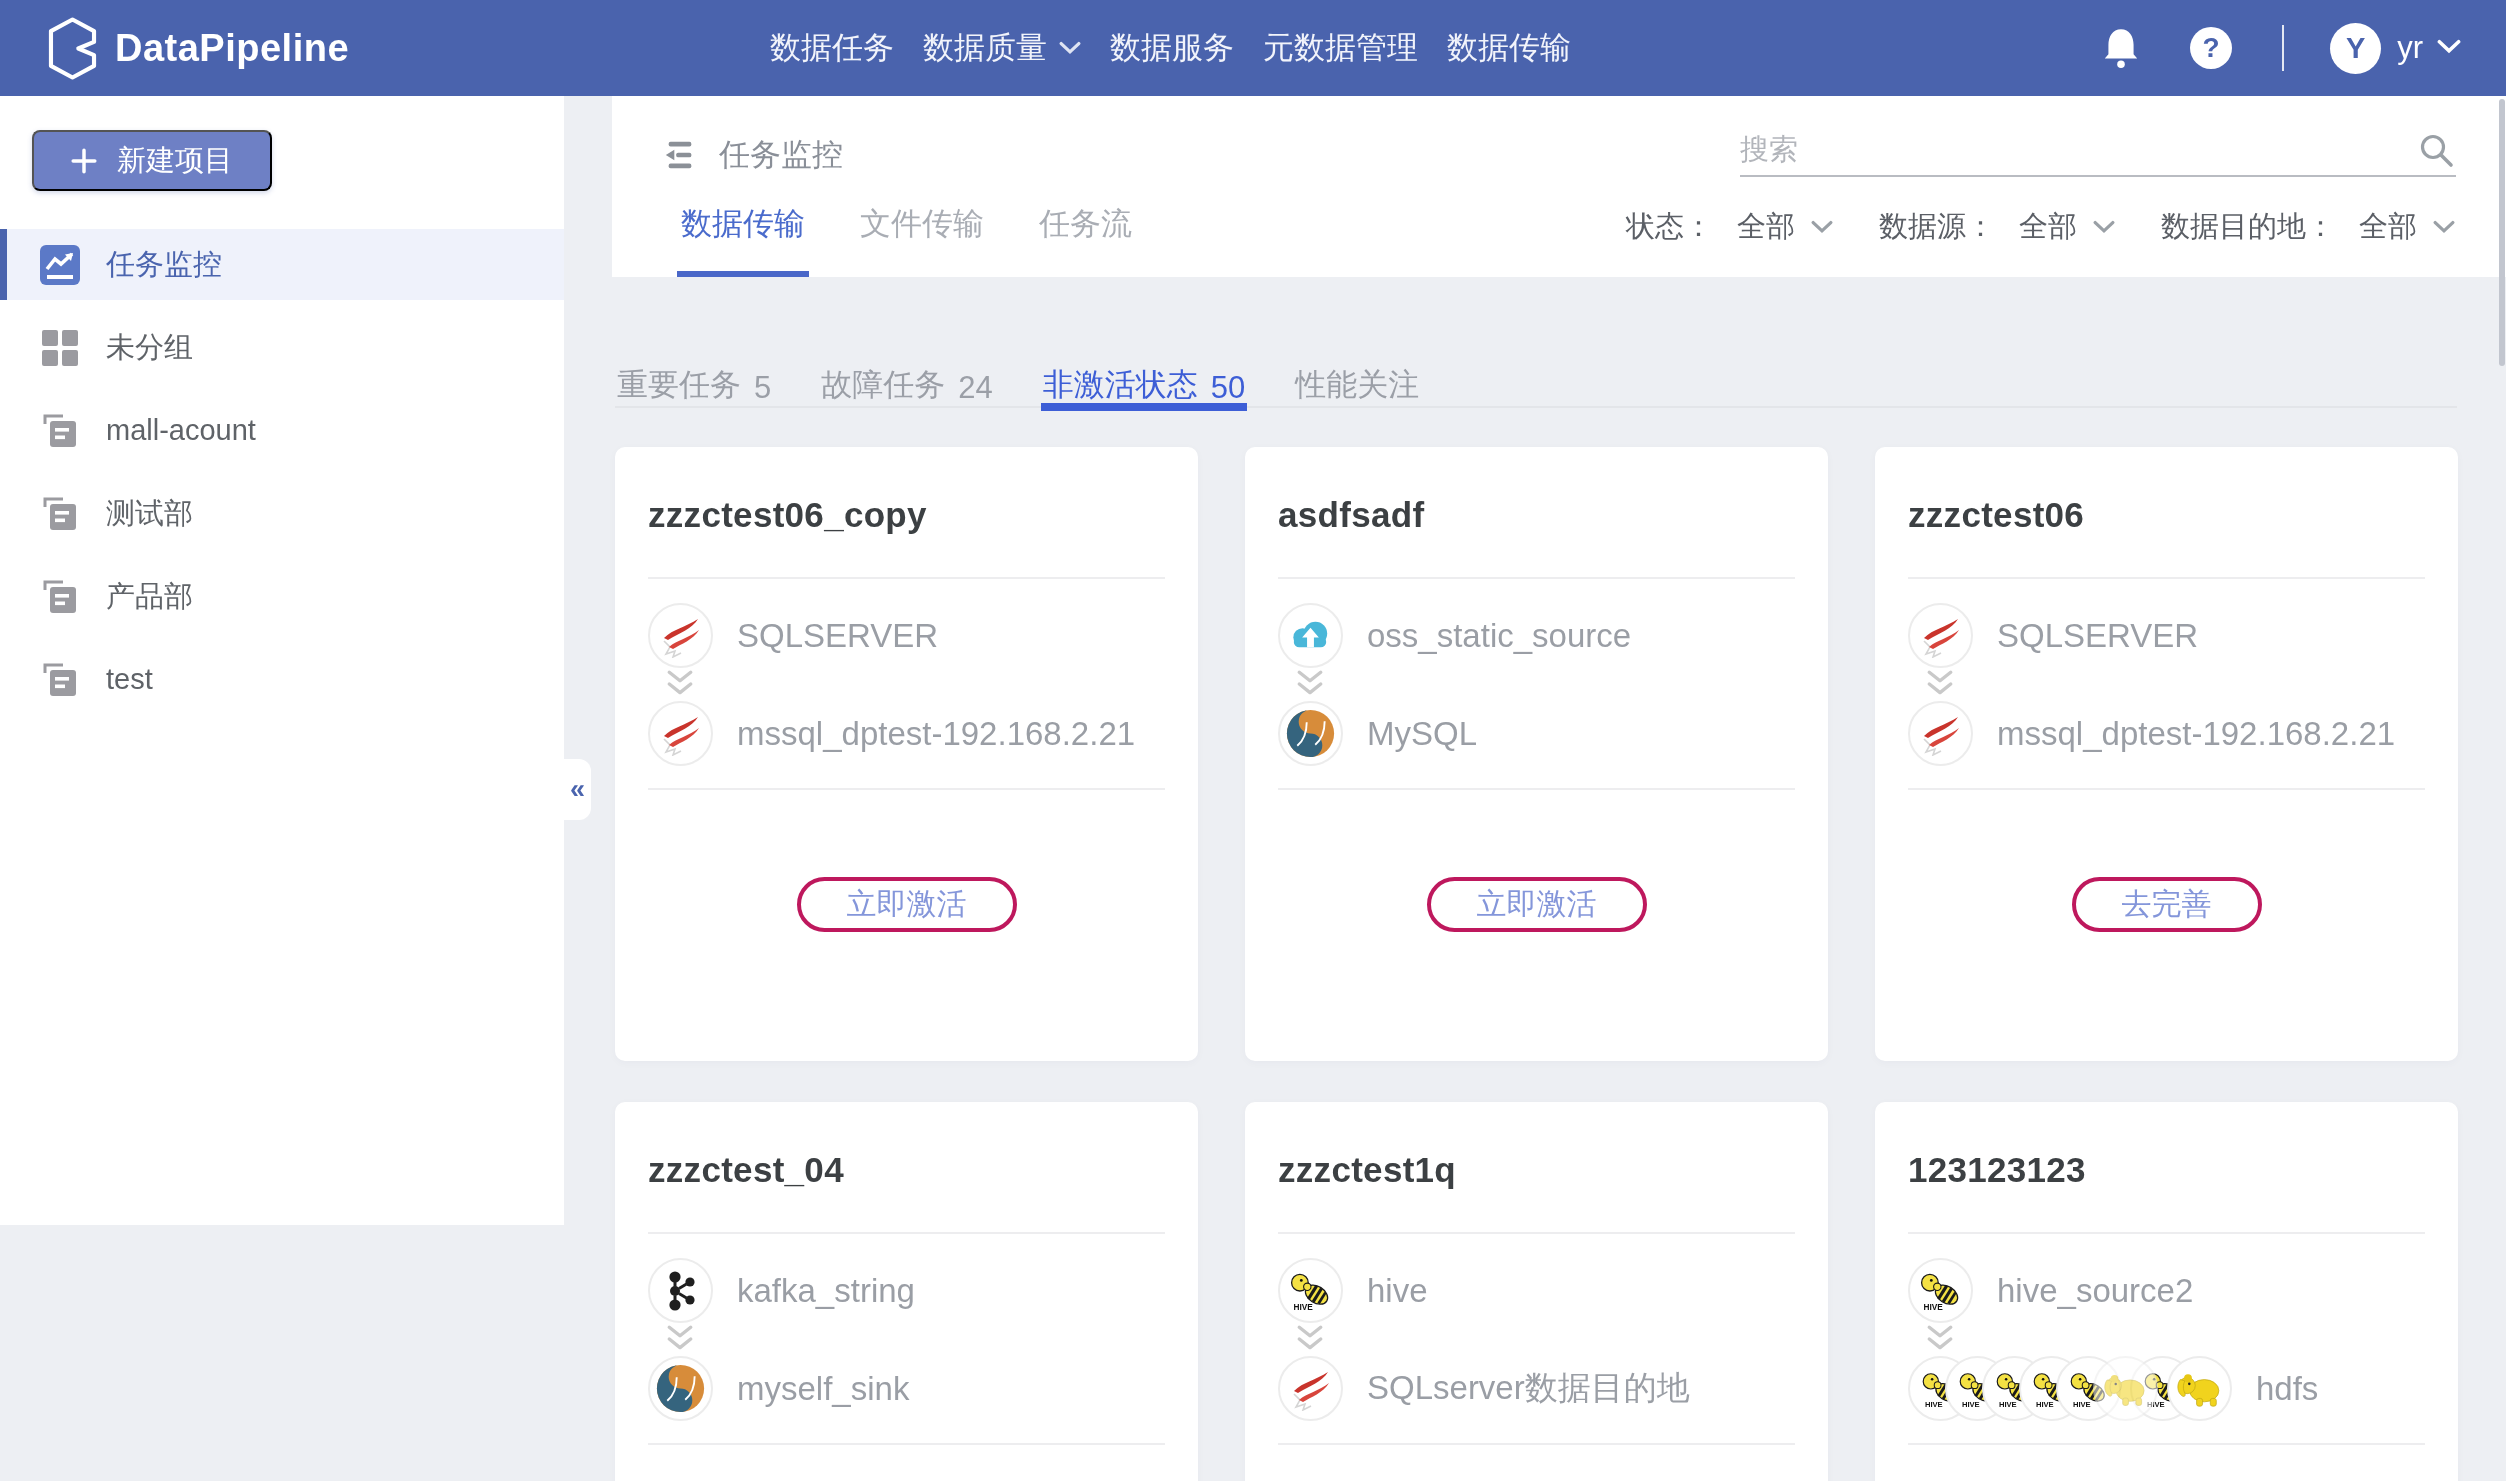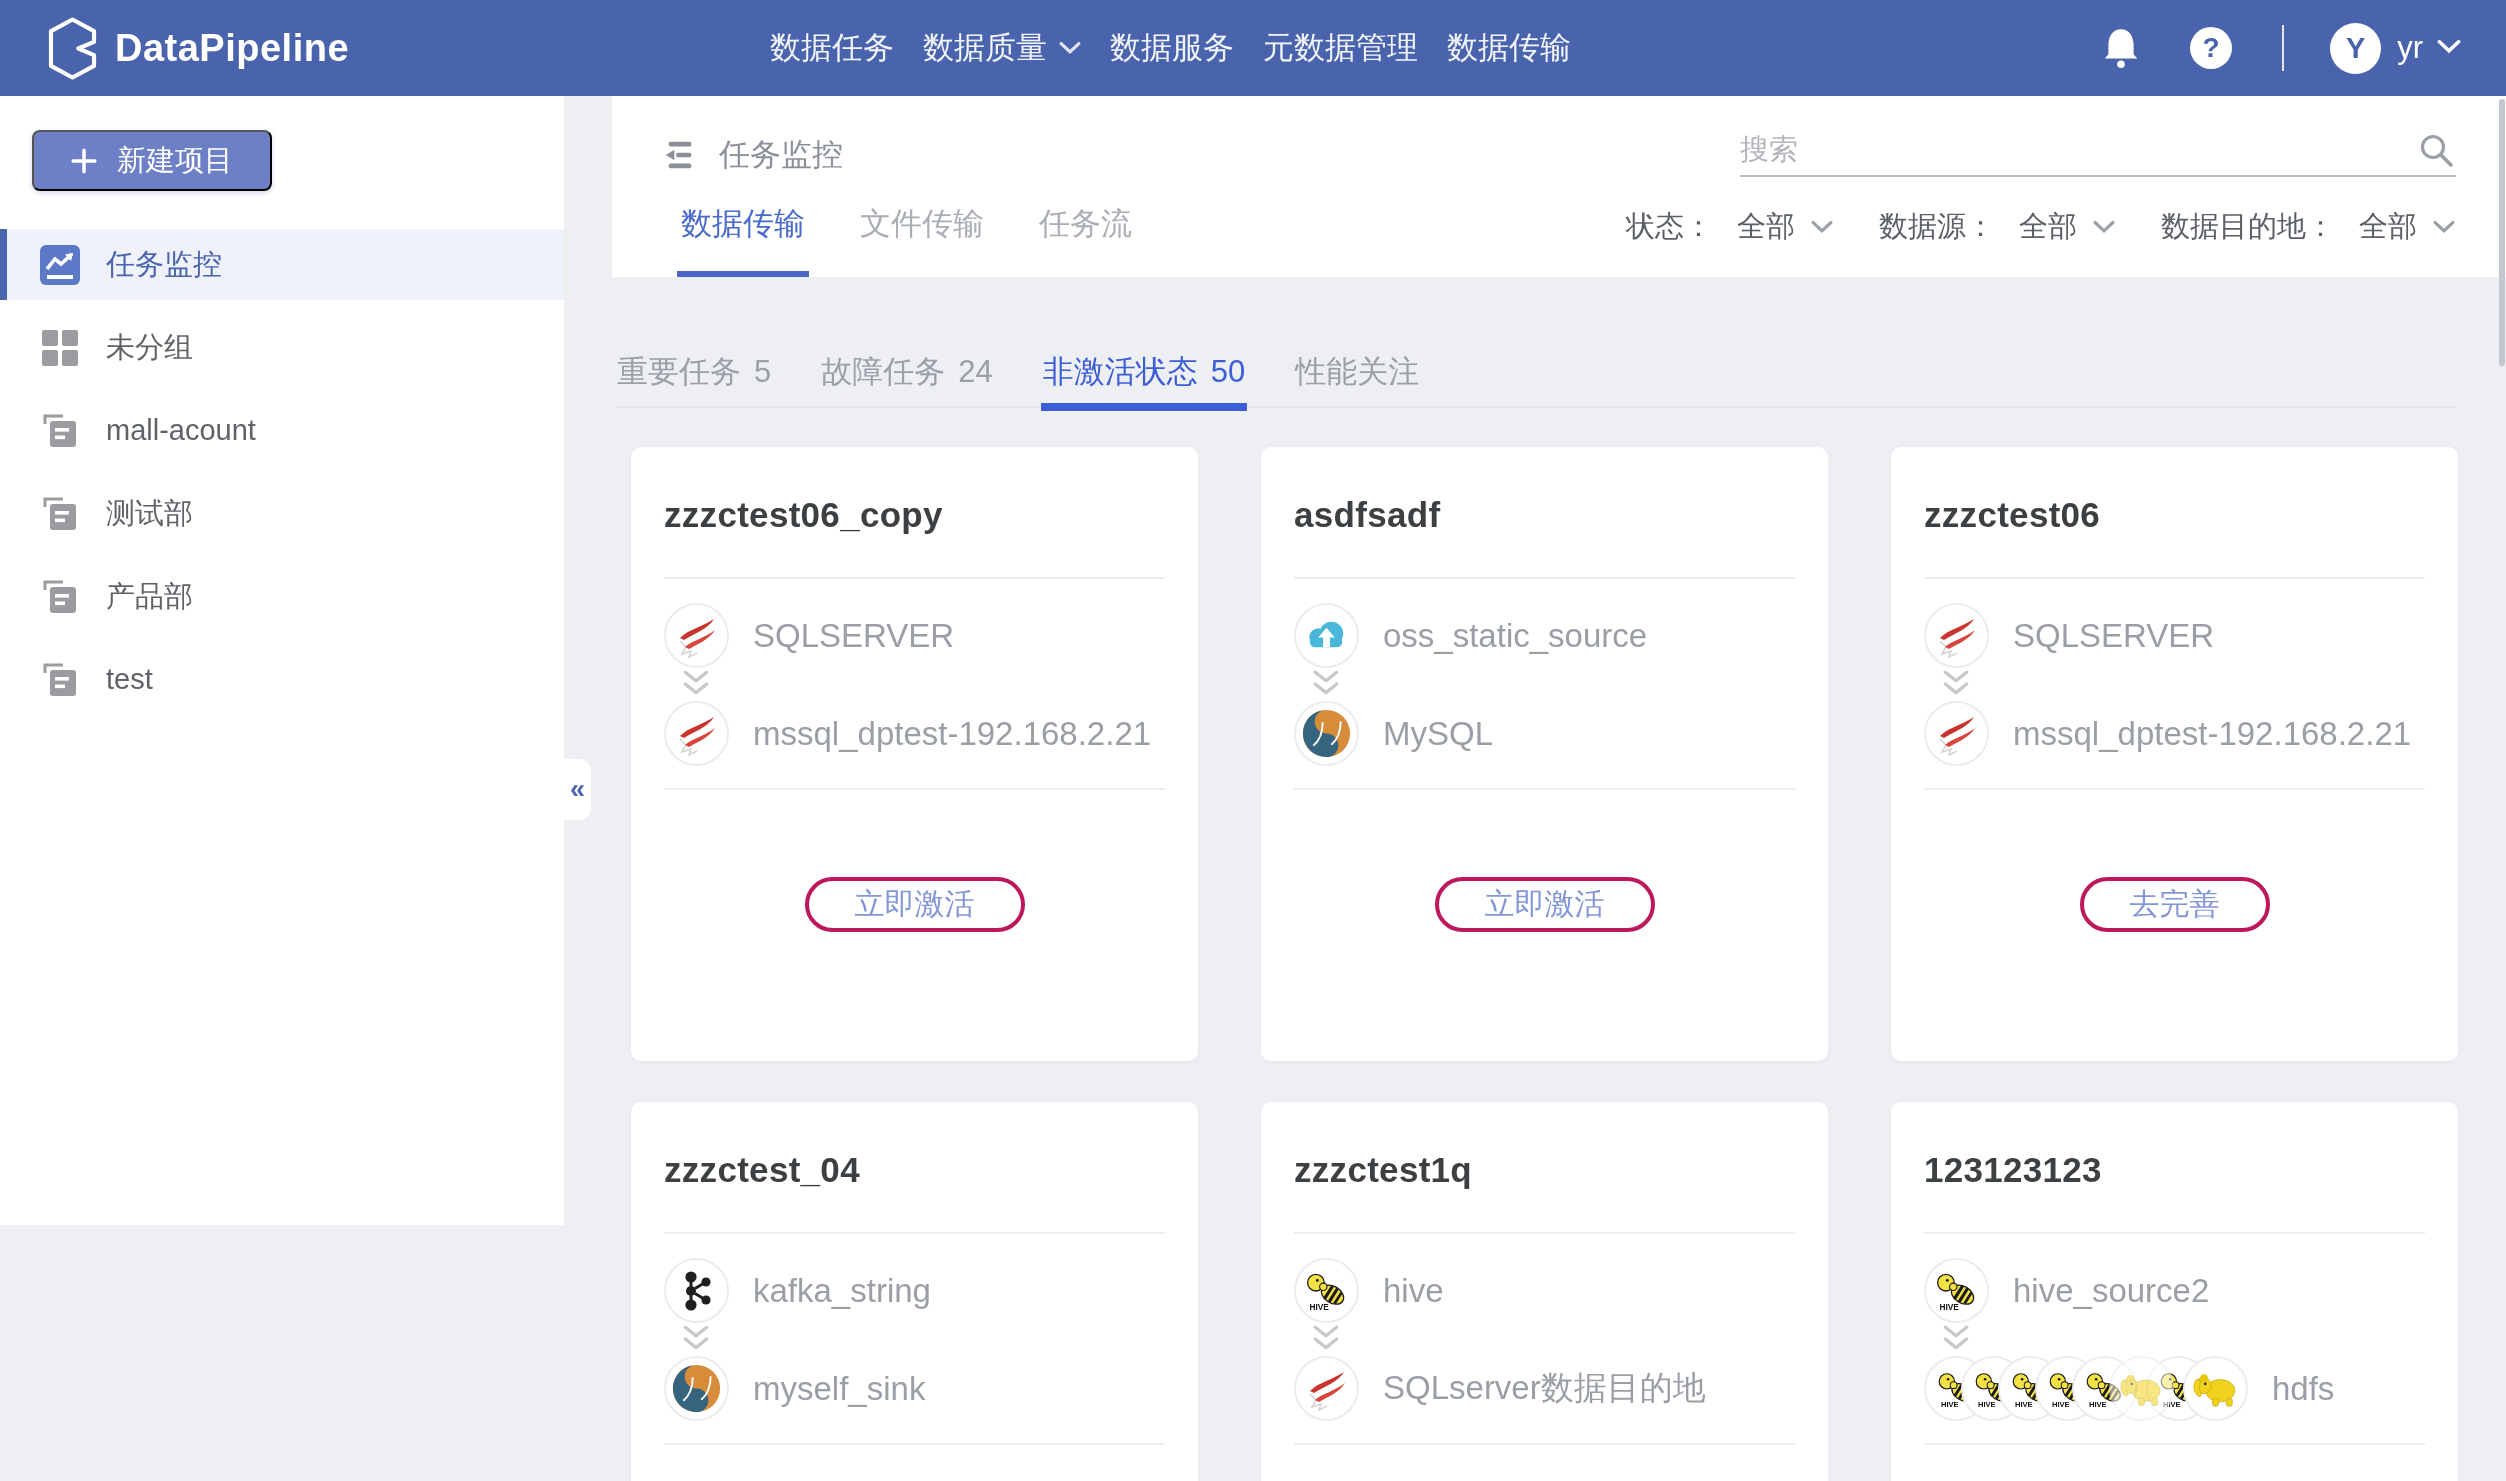--- a/index.html
+++ b/index.html
@@ -59,28 +59,28 @@
   .search input::placeholder { color:#b2b5bb; }
   .search svg { position:absolute; right:2px; top:6px; width:36px; height:36px; color:#9aa0a6; }
 
   .filters { position:absolute; right:51px; top:111px; display:flex; gap:46px; align-items:center; }
   .filter { display:flex; align-items:center; gap:12px; font-size:29px; color:#5b5f66; cursor:pointer; }
   .filter .val { margin-left:12px; }
   .filter svg { width:22px; height:14px; color:#9aa0a6; margin-left:4px; }
 
   .subtabs { position:absolute; left:51px; top:241px; width:1842px; height:71px;
     border-bottom:2px solid #e3e5e9; display:flex; gap:46px; }
-  .subtab { position:relative; display:flex; align-items:center; gap:13px; font-size:31px; color:#9b9fa7;
+  .subtab { position:relative; display:flex; align-items:flex-end; gap:13px; font-size:31px; color:#9b9fa7;
     padding:0 2px; cursor:pointer; }
   .subtab.active { color:#3d5ed6; }
   .subtab.active::after { content:""; position:absolute; left:0; right:0; bottom:-5px; height:8px; background:#3d5ed6; }
 
   .cards { position:absolute; left:51px; top:351px; width:1842px; display:grid;
     grid-template-columns:repeat(3,583px); grid-auto-rows:614px; column-gap:47px; row-gap:41px; }
-  .card { position:relative; background:#fff; border-radius:10px; box-shadow:0 2px 8px rgba(30,40,80,.03);margin-left:16px; }
+  .card { position:relative; background:#fff; border-radius:10px; box-shadow:0 2px 8px rgba(30,40,80,.03); }
   .card-title { position:absolute; left:33px; top:48px; font-size:35px; font-weight:700; color:#3c4043; letter-spacing:0.3px; }
   .hr { position:absolute; left:33px; right:33px; height:2px; background:#ededef; }
   .hr.d1 { top:130px; }  .hr.d2 { top:341px; }
   .io-row { position:absolute; left:33px; display:flex; align-items:center; gap:24px; }
   .io-row.src { top:156px; }  .io-row.tgt { top:254px; }
   .circle { width:65px; height:65px; border-radius:50%; border:2px solid #ececec; background:#fff;
     display:flex; align-items:center; justify-content:center; flex:0 0 65px; }
   .io-icons { display:flex; }
   .io-icons .circle + .circle { margin-left:-28px; }
   .io-label { font-size:33px; color:#9a9ea5; white-space:nowrap; }

